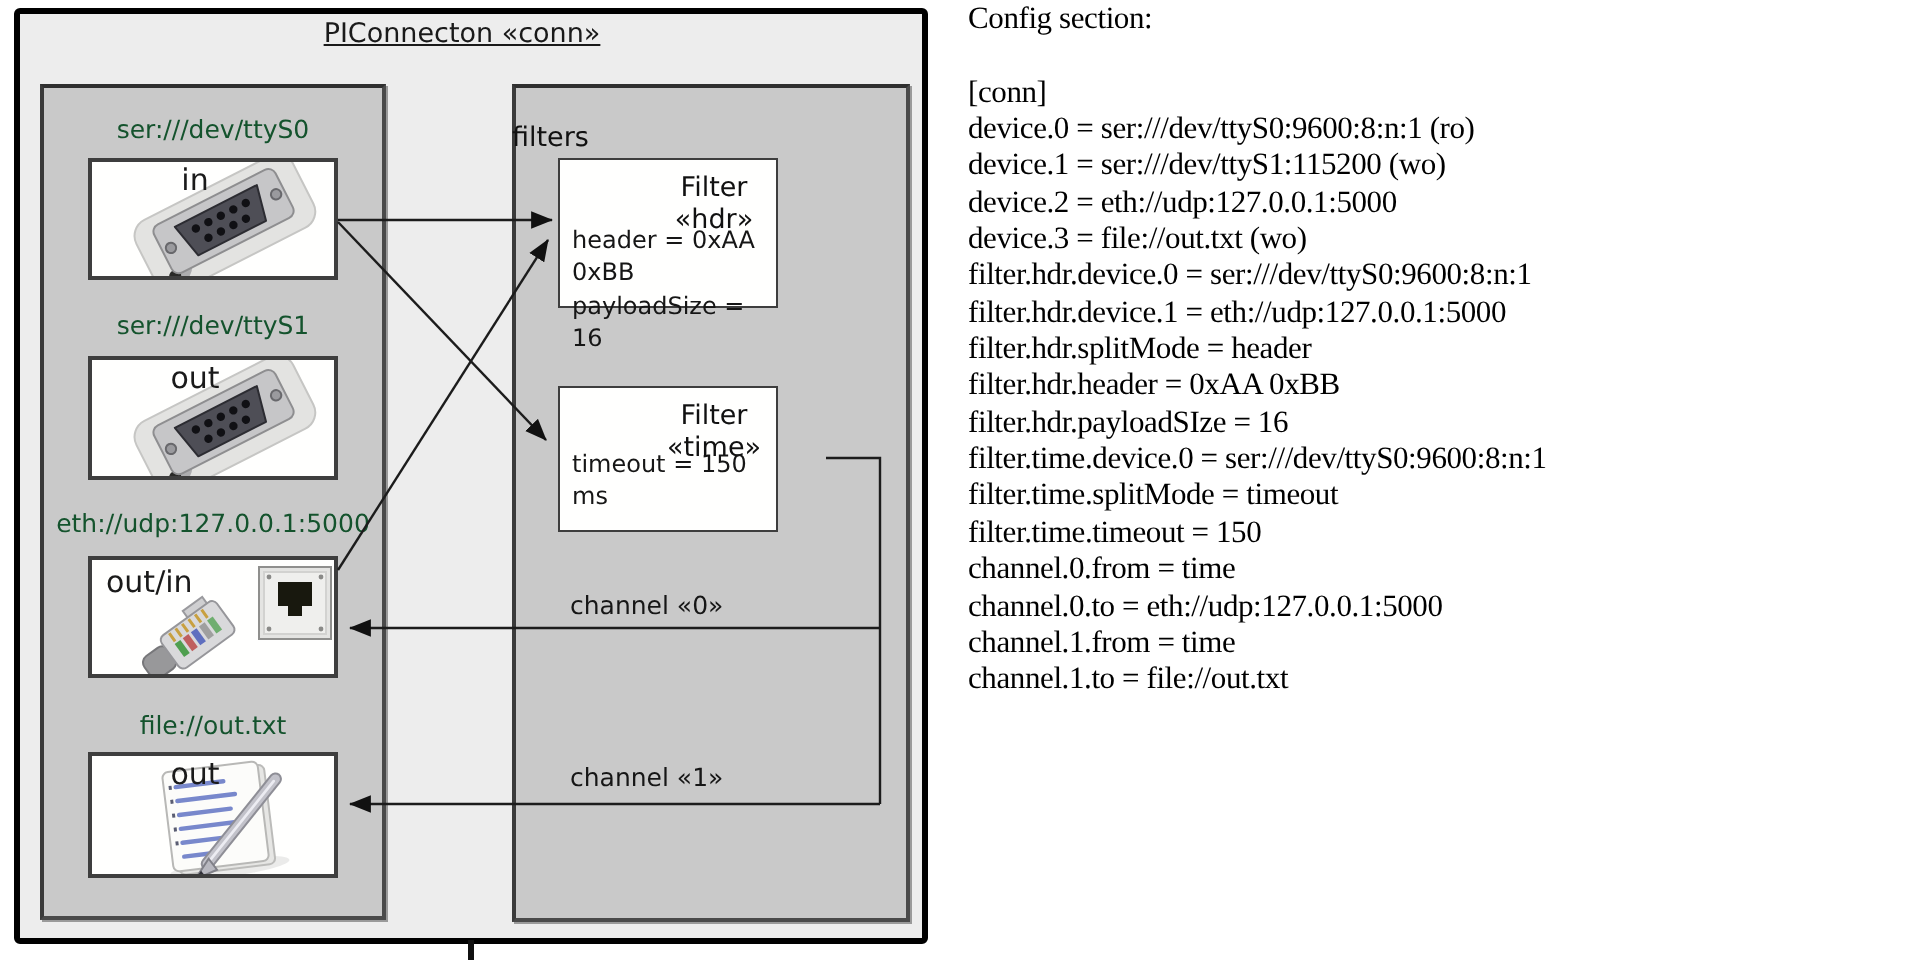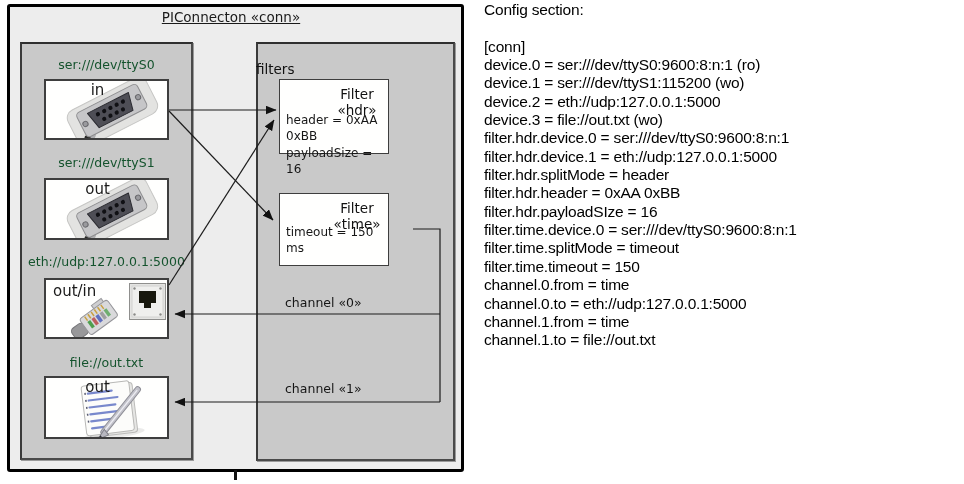--- a/index.html
+++ b/index.html
@@ -34,21 +34,21 @@
   .mode-left{left:7px;top:3px;}
   .filterbox{left:279px;width:110px;background:#fffffe;border:1.5px solid #3e3e3e;padding-left:46px;}
   .filter-title{width:100%;text-align:center;font-size:13.5px;padding-top:6px;}
   .fprops{font-size:12px;line-height:16.3px;color:#161616;}
   .chlabel{width:128px;left:285px;font-size:12.5px;color:#161616;}
   .icon-svg{position:absolute;left:0;top:0;}
   svg{display:block;}
   #wires{left:0;top:0;pointer-events:none;}
   .config-text{
     left:484px;top:1px;margin:0;
-    font-family:Liberation Sans, sans-serif;
+    font-family:Liberation Serif, serif;
     font-size:15.5px;line-height:18.35px;letter-spacing:-0.2px;
     color:#000;white-space:pre;
   }
   .bottom-tick{left:234px;top:470px;width:3px;height:10px;background:#111;}
 </style>
 </head>
 <body>
 
 <div class="abs outer"></div>
 <div class="abs diagram-title">PIConnecton «conn»</div>

